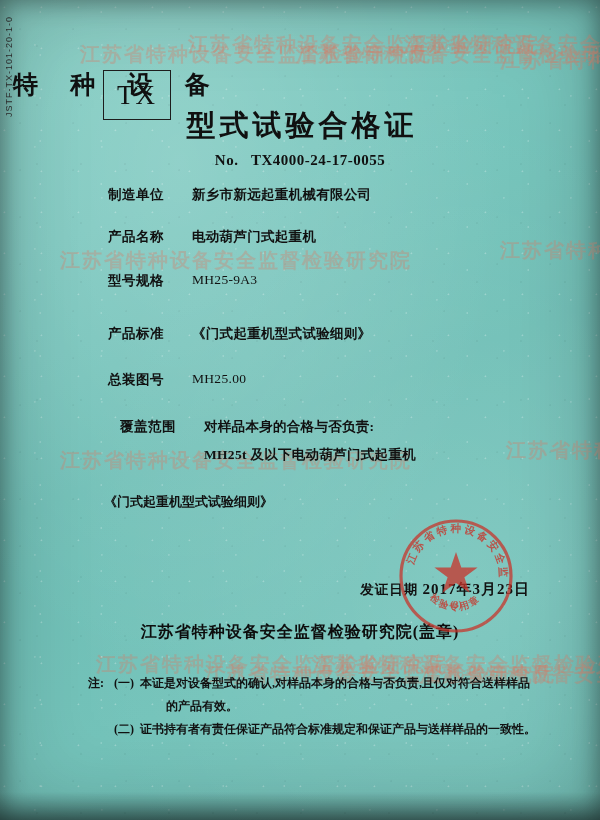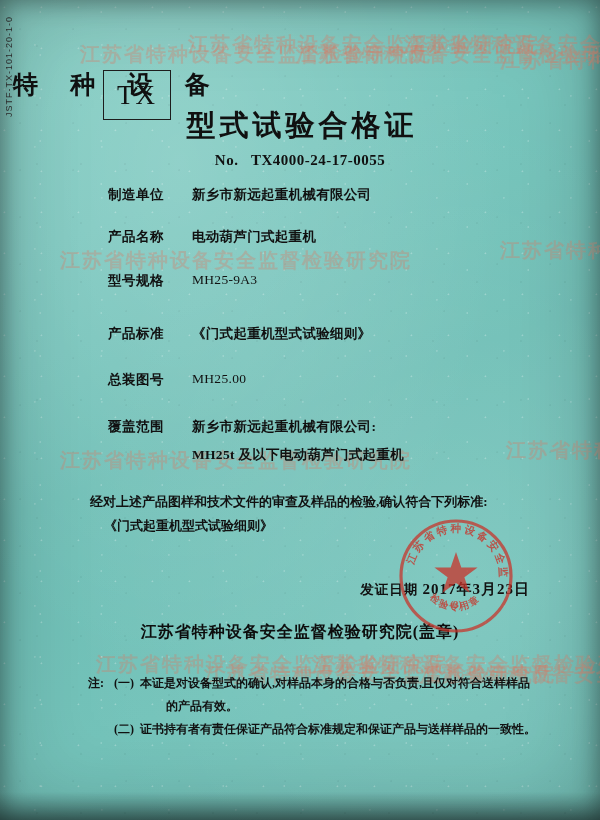--- a/index.html
+++ b/index.html
@@ -180,21 +180,21 @@
     display: block;
     margin-top: 10px;
     font-weight: bold;
   }
 
   .f1 { top: 186px; }
   .f2 { top: 228px; }
   .f3 { top: 272px; }
   .f4 { top: 325px; }
   .f5 { top: 371px; }
-  .f6 { top: 418px; }
+  .f6 { top: 418px; margin-left: 12px; }
 
   
   .statement {
     position: absolute;
     left: 90px;
     right: 64px;
     top: 490px;
     font-family: "Liberation Serif", serif;
     font-size: 13px;
     font-weight: bold;
@@ -347,27 +347,26 @@
     </div>
 
     <div class="field f5">
       <div class="label">总装图号</div>
       <div class="value">MH25.00</div>
     </div>
 
     <div class="field f6">
       <div class="label">覆盖范围</div>
       <div class="value bold">
-        <span>新乡市新远起重机械有限公司:</span>
+        <span>对样品本身的合格与否负责:</span>
         <span class="line2">MH25t 及以下电动葫芦门式起重机</span>
       </div>
     </div>
 
     <div class="statement">
-      <span>经对上述产品图样和技术文件的审查及样品的检验,确认符合下列标准:</span>
       <span class="l2">《门式起重机型式试验细则》</span>
     </div>
 
     <div class="date-line">
       <span>发证日期</span>
       <span class="hand">2017年3月23日</span>
     </div>
 
     <div class="issuer">江苏省特种设备安全监督检验研究院(盖章)</div>
 

